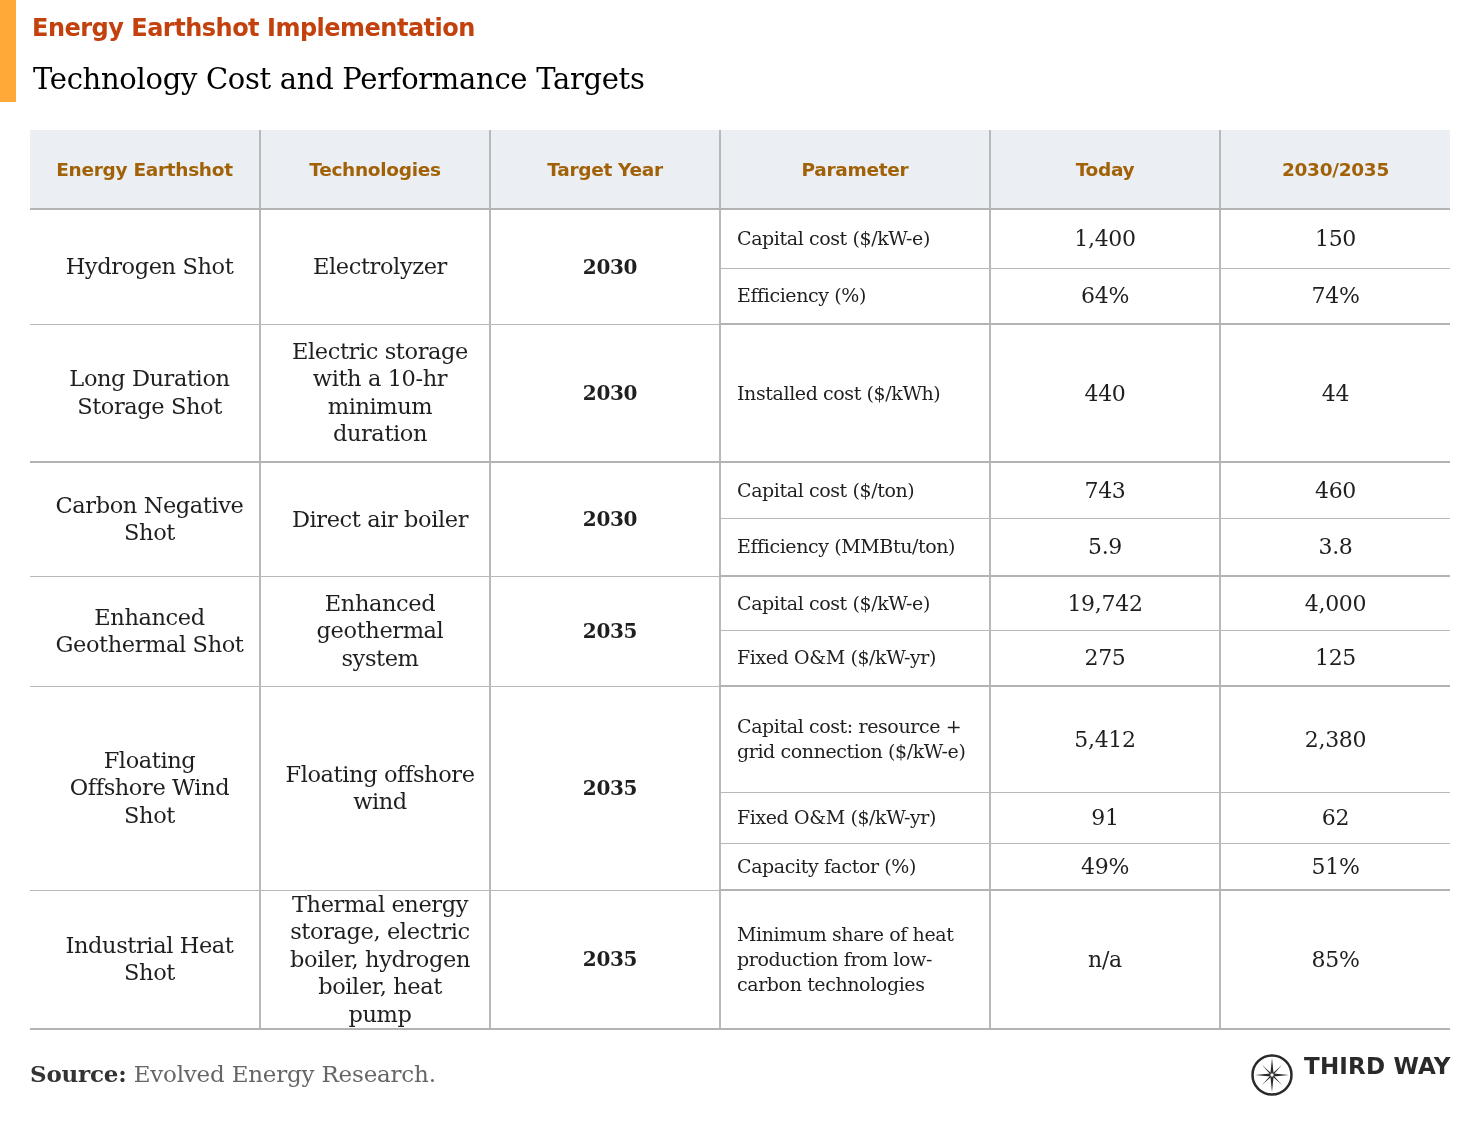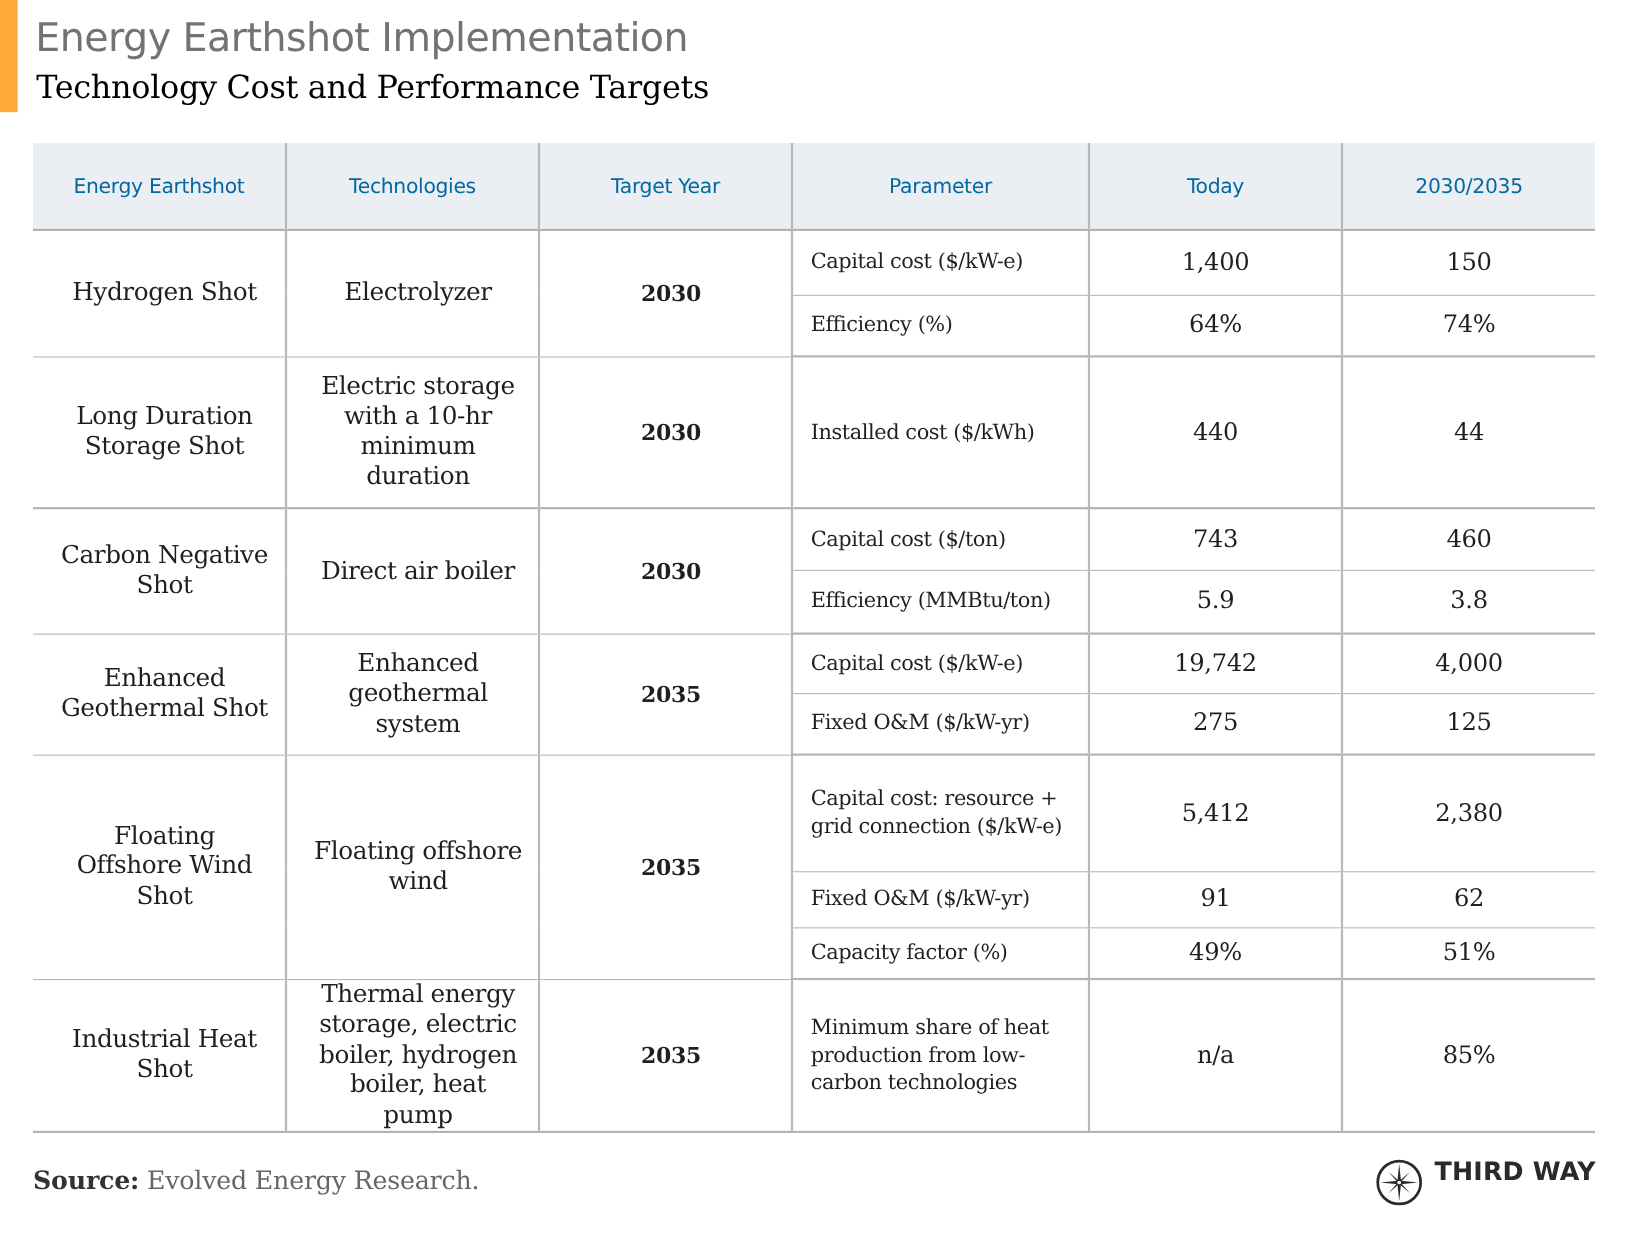--- a/index.html
+++ b/index.html
@@ -1,37 +1,37 @@
 <!DOCTYPE html>
 <html><head>
   <meta charset="utf-8">
   <style>
     * { box-sizing: border-box; margin: 0; padding: 0; }
     html, body { width: 1480px; height: 1129px; background: #ffffff; overflow: hidden; }
     body { position: relative; font-family: "DejaVu Serif", serif; color: #1f1f1f; }
 
     .accent-bar { position: absolute; left: 0; top: 0; width: 16px; height: 102px; background: #FFAA38; }
 
-    .title { position: absolute; left: 32px; top: 14px; font-family: "DejaVu Sans", sans-serif; font-weight: normal; font-size: 36px; letter-spacing: -0.5px; color: #737373; }
+    .title { position: absolute; left: 32px; top: 14px; font-family: "DejaVu Sans", sans-serif; font-weight: bold; font-size: 24px; letter-spacing: -0.5px; color: #c2410c; }
     .subtitle { position: absolute; left: 33px; top: 62px; font-family: "DejaVu Serif", serif; font-size: 29px; color: #000000; letter-spacing: -0.3px; }
 
     table.targets {
       position: absolute; left: 30px; top: 130px; width: 1420px;
       border-collapse: collapse; table-layout: fixed;
     }
     table.targets col.c1 { width: 230px; }
     table.targets col.c2 { width: 230px; }
     table.targets col.c3 { width: 230px; }
     table.targets col.c4 { width: 270px; }
     table.targets col.c5 { width: 230px; }
     table.targets col.c6 { width: 230px; }
 
     thead th {
       background: #EBEEF2; height: 79px;
-      font-family: "DejaVu Sans", sans-serif; font-weight: normal; font-size: 18.5px; color: #0369a1;
+      font-family: "DejaVu Sans", sans-serif; font-weight: bold; font-size: 18.5px; color: #a16207;
       vertical-align: middle;
       border-left: 2px solid #B8B8B8; border-bottom: 2px solid #B3B3B3;
       letter-spacing: -0.3px;
     }
     thead th:first-child { border-left: none; }
 
     tbody td {
       border-left: 2px solid #B8B8B8; border-bottom: 2px solid #B3B3B3;
       vertical-align: middle; padding: 0 14px 0 24px;
       font-family: "DejaVu Serif", serif;

